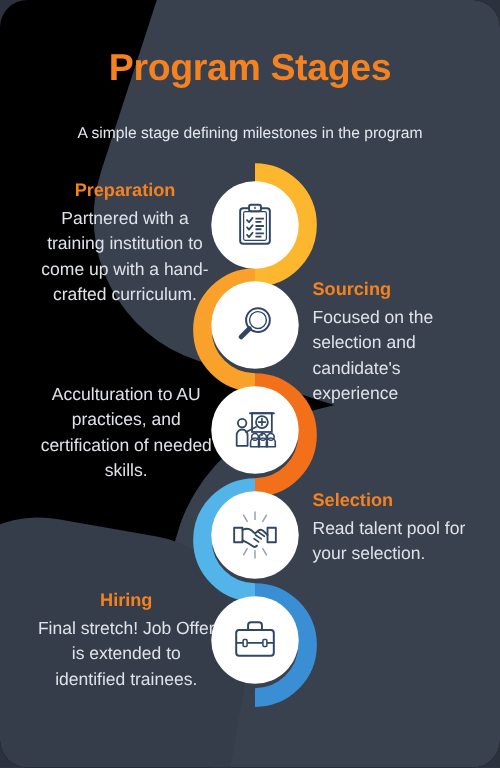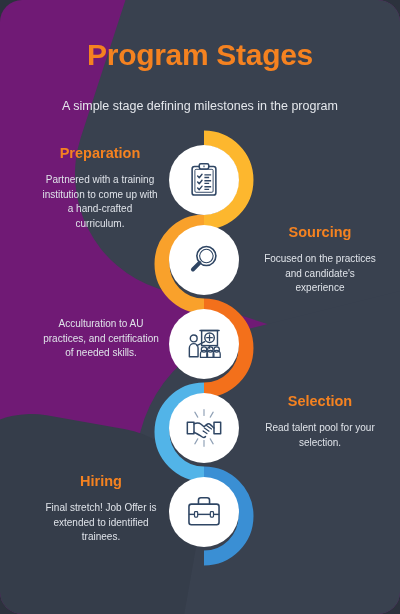--- a/index.html
+++ b/index.html
@@ -11,21 +11,21 @@
     width: 400px;
     height: 614px;
     font-family: "Liberation Sans", sans-serif;
     overflow: hidden;
   }
 
   .poster {
     position: relative;
     width: 400px;
     height: 614px;
-    background: #701a75;
+    background: #000000;
     border-radius: 22px;
     overflow: hidden;
   }
 
   
   .bg-shape-a {
     position: absolute;
     left: 120px;
     top: -230px;
     width: 420px;
@@ -115,27 +115,27 @@
     position: absolute;
     z-index: 4;
   }
   .block-heading {
     margin: 0 0 3px 0;
     font-size: 14.5px;
     font-weight: bold;
     color: #f58220;
   }
   .block-body {
-    margin: 12px;
-    font-size: 10px;
+    margin: 0;
+    font-size: 14px;
     line-height: 1.45;
     color: #dfe3e9;
   }
   .block.right .block-heading,
-  .block.right .block-body { text-align: center; }
+  .block.right .block-body { text-align: left; }
   .block.left .block-heading,
   .block.left .block-body { text-align: center; }
 </style>
 </head>
 <body>
 
 <div class="poster">
 
   <div class="bg-shape-a"></div>
   <div class="bg-shape-b"></div>
@@ -238,21 +238,21 @@
       </svg>
     </div>
 
     <div class="block left" style="left:30px; top:145px; width:140px;">
       <h2 class="block-heading">Preparation</h2>
       <p class="block-body">Partnered with a training institution to come up with a hand-crafted curriculum.</p>
     </div>
 
     <div class="block right" style="left:250px; top:224px; width:140px;">
       <h2 class="block-heading">Sourcing</h2>
-      <p class="block-body">Focused on the practices and candidate's experience</p>
+      <p class="block-body">Focused on the selection and candidate's experience</p>
     </div>
 
     <div class="block left" style="left:30px; top:305px; width:142px;">
       <p class="block-body">Acculturation to AU practices, and certification of needed skills.</p>
     </div>
 
     <div class="block right" style="left:250px; top:393px; width:140px;">
       <h2 class="block-heading">Selection</h2>
       <p class="block-body">Read talent pool for your selection.</p>
     </div>

